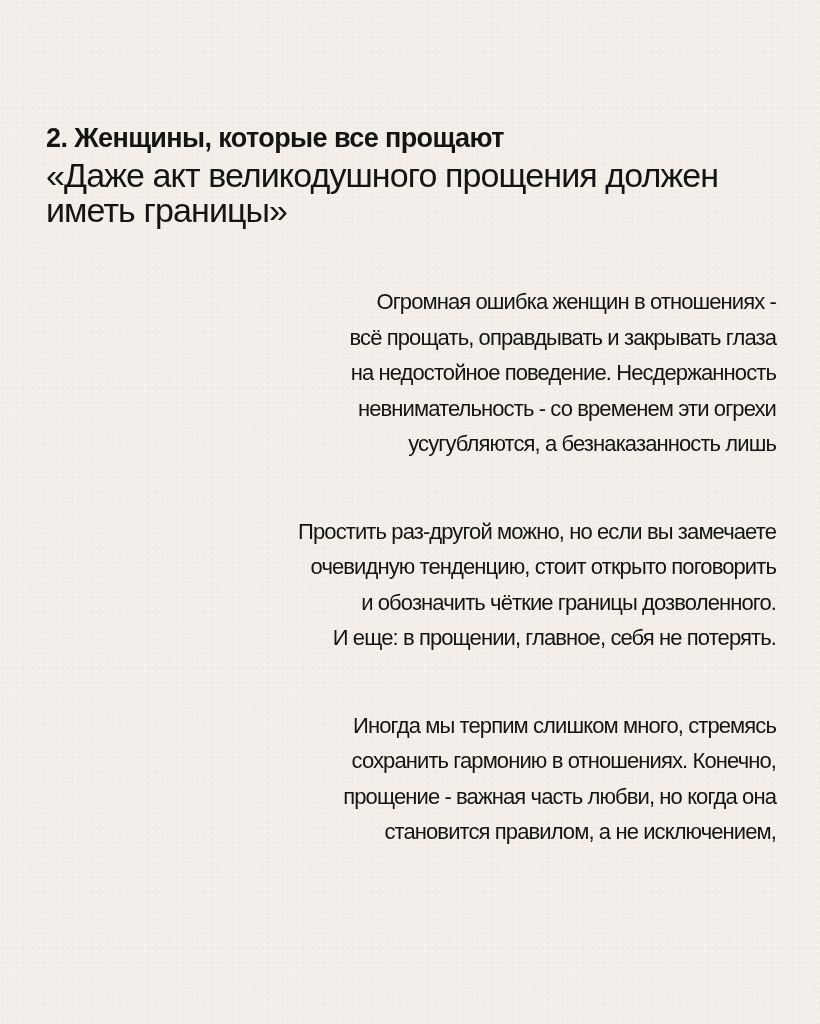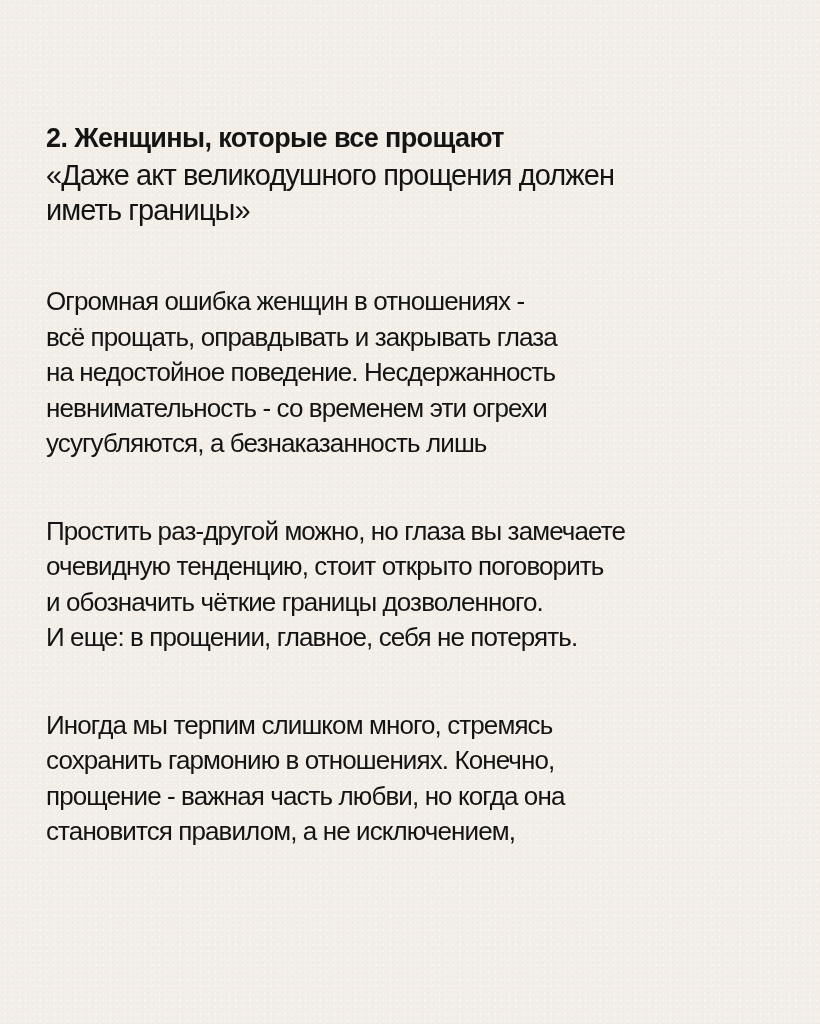--- a/index.html
+++ b/index.html
@@ -16,26 +16,27 @@
   }
   .content {
     position: absolute; left: 46px; top: 118px; width: 730px;
     font-family: "Liberation Sans", sans-serif;
   }
   .title {
     font-size: 27px; font-weight: bold; line-height: 40px;
     letter-spacing: -0.6px; margin: 0;
   }
   .subtitle {
-    font-size: 29px; line-height: 35px; letter-spacing: -0.9px;
+    font-size: 34px; line-height: 35px; letter-spacing: -0.9px;
     margin: 0;
   }
   .para {
-    font-size: 26px; line-height: 35.5px; letter-spacing: -0.9px;
+    font-size: 22px; line-height: 35.5px; letter-spacing: -0.9px;
     margin: 0;
+    text-align: right;
   }
   .line { display: block; white-space: nowrap; }
   .p1 { margin-top: 56px; }
   .p2 { margin-top: 52px; }
   .p3 { margin-top: 52px; }
   .footer {
     position: absolute; left: 0; right: 0; top: 1021px;
     text-align: center;
     font-family: "Liberation Serif", serif;
     font-weight: bold; font-size: 30px; letter-spacing: -0.5px;
@@ -55,21 +56,21 @@
 
   <p class="para p1">
     <span class="line">Огромная ошибка женщин в отношениях -</span>
     <span class="line">всё прощать, оправдывать и закрывать глаза</span>
     <span class="line">на недостойное поведение. Несдержанность</span>
     <span class="line">невнимательность - со временем эти огрехи</span>
     <span class="line">усугубляются, а безнаказанность лишь</span>
   </p>
 
   <p class="para p2">
-    <span class="line">Простить раз-другой можно, но глаза вы замечаете</span>
+    <span class="line">Простить раз-другой можно, но если вы замечаете</span>
     <span class="line">очевидную тенденцию, стоит открыто поговорить</span>
     <span class="line">и обозначить чёткие границы дозволенного.</span>
     <span class="line">И еще: в прощении, главное, себя не потерять.</span>
   </p>
 
   <p class="para p3">
     <span class="line">Иногда мы терпим слишком много, стремясь</span>
     <span class="line">сохранить гармонию в отношениях. Конечно,</span>
     <span class="line">прощение - важная часть любви, но когда она</span>
     <span class="line">становится правилом, а не исключением,</span>

